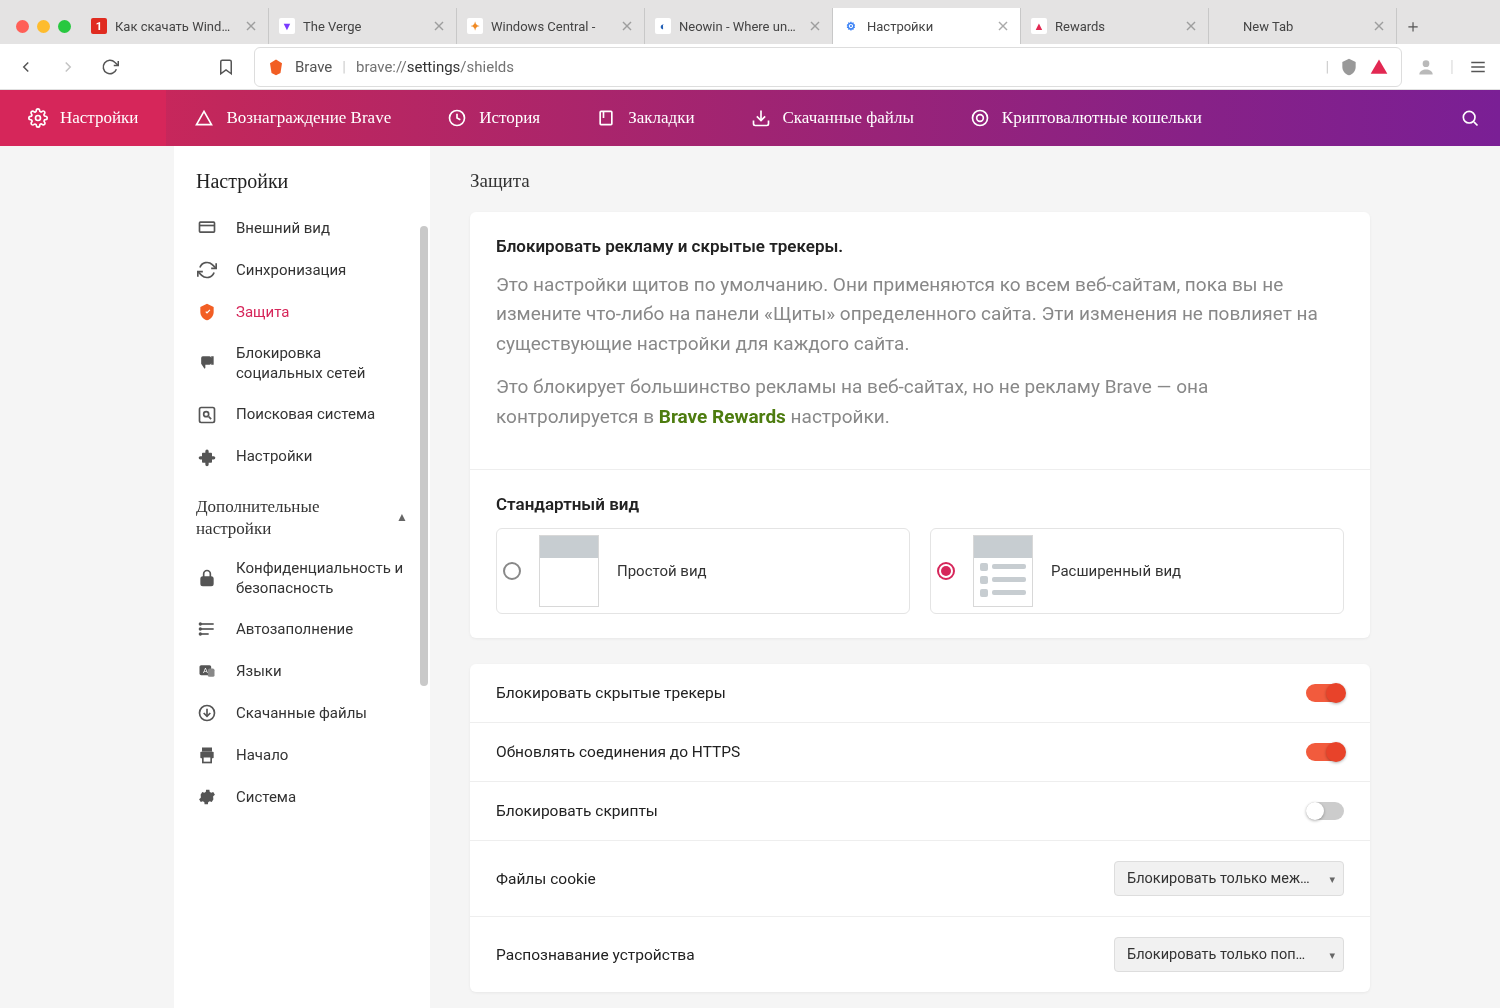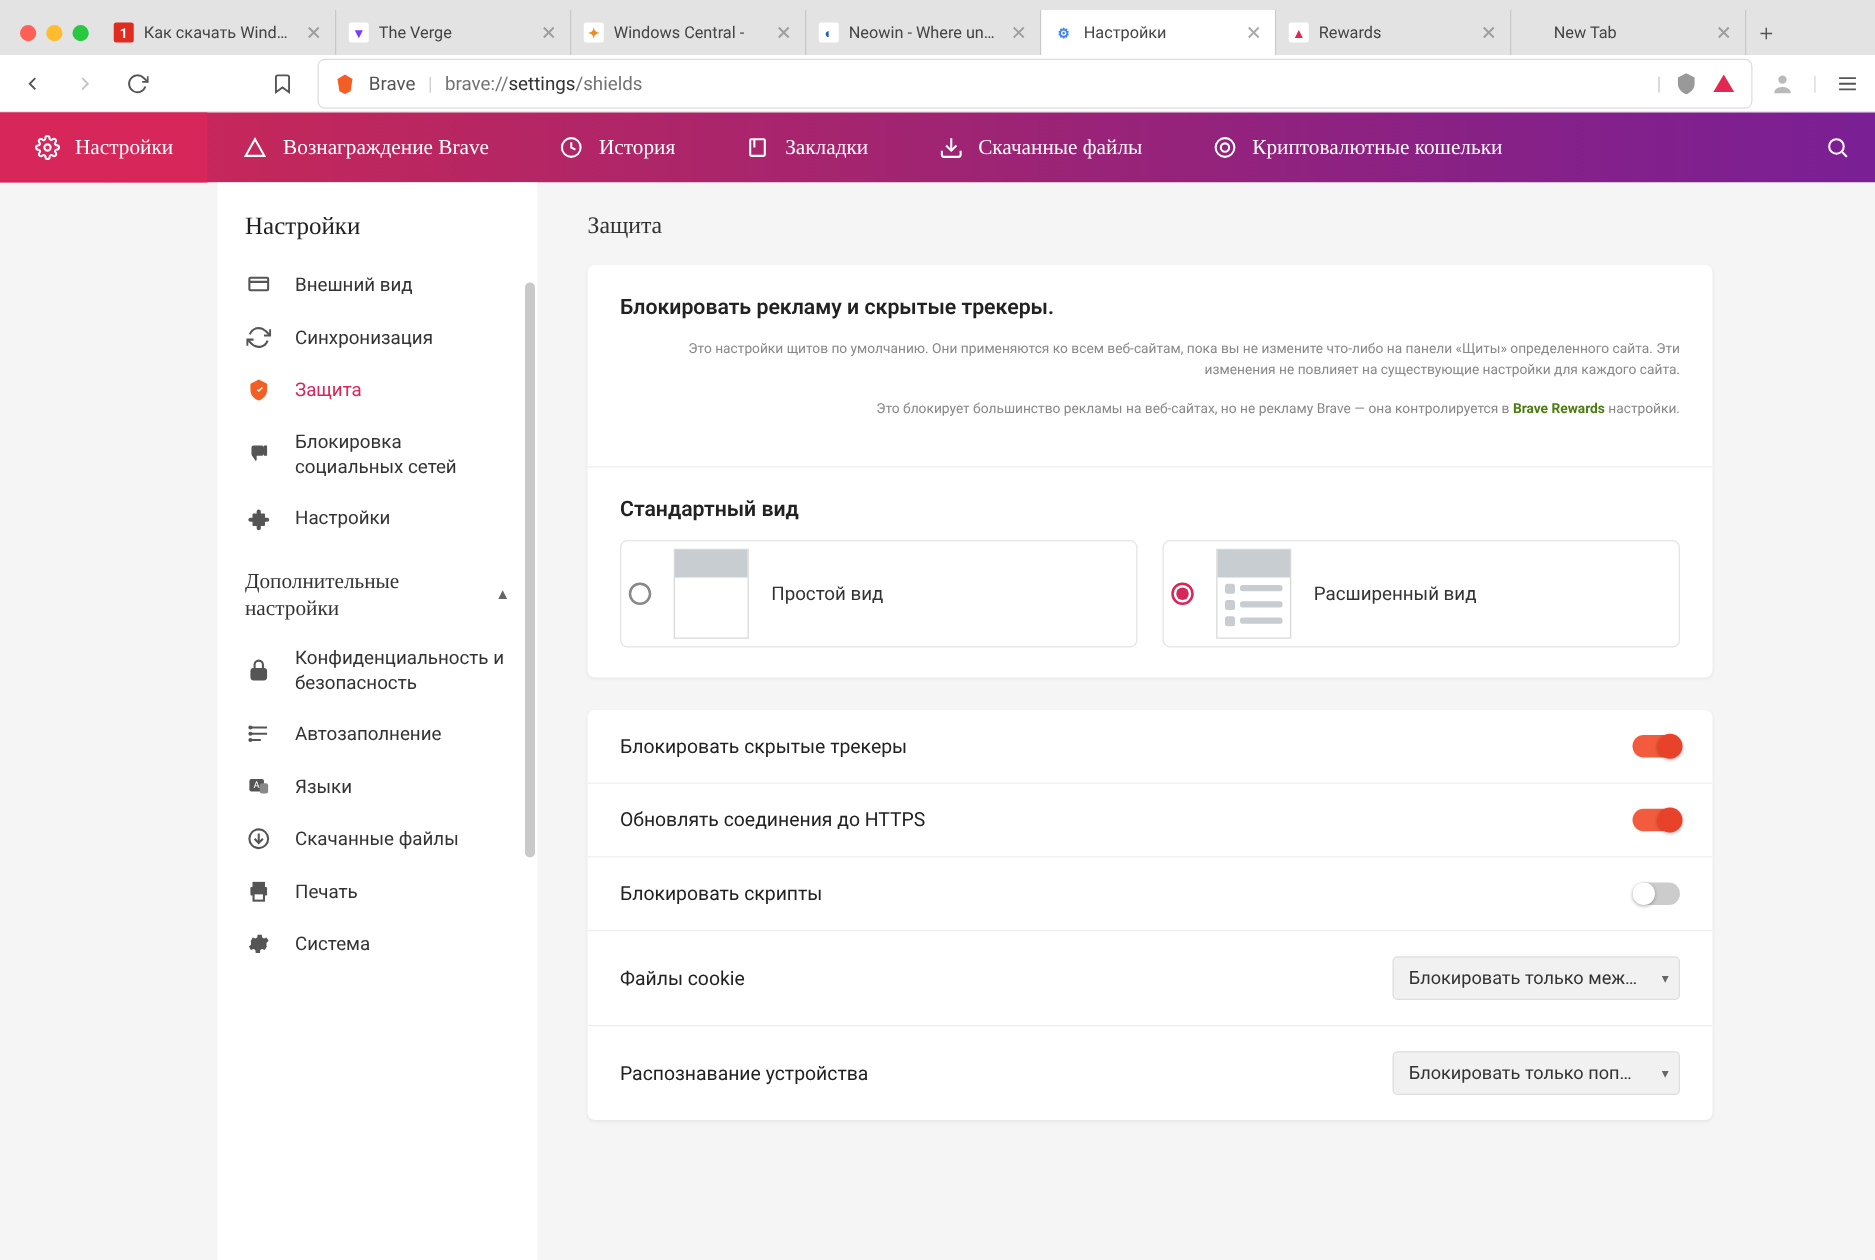--- a/index.html
+++ b/index.html
@@ -57,21 +57,21 @@
   
   .scrolltrack { position:absolute; right:0; top:0; bottom:0; width:12px; }
   .scrollthumb { position:absolute; right:2px; top:80px; width:8px; height:460px; background:#c9c9c9; border-radius:4px; }
 
   .main { flex:1; padding:24px 130px 24px 40px; overflow-y:auto; color:#333; }
   .page-heading { font-family: Georgia, serif; font-size:19px; color:#333; margin-bottom:20px; }
   .card { background:#fff; border-radius:6px; box-shadow:0 1px 3px rgba(0,0,0,.06); margin-bottom:26px; }
   .card-section { padding:24px 26px; }
   .card-sep { border-top:1px solid #eee; }
   .h2 { font-size:17px; font-weight:600; color:#222; margin-bottom:14px; }
-  .desc { font-size:11px; color:#888; line-height:1.55; margin-bottom:14px;text-align:right; }
+  .desc { font-size:19px; color:#888; line-height:1.55; margin-bottom:14px; }
   .desc .link { color:#4d7c0f; cursor:pointer;font-weight:bold; }
 
   .views { display:flex; gap:20px; }
   .view-card { flex:1; border:1px solid #e4e4e4; border-radius:6px; padding:6px; display:flex; align-items:center; gap:18px; cursor:pointer; }
   .radio { width:18px; height:18px; border:2px solid #888; border-radius:50%; flex-shrink:0; display:flex; align-items:center; justify-content:center; }
   .radio.selected { border-color:#d6265a; }
   .radio.selected::after { content:''; width:10px; height:10px; border-radius:50%; background:#d6265a; }
   .view-preview { width:60px; height:72px; background:#fff; border:1px solid #d8d8d8; flex-shrink:0; display:flex; flex-direction:column; }
   .view-preview .ph-top { height:22px; background:#c7cdd1; }
   .view-preview.adv .ph-row { height:8px; margin:5px 6px 0; display:flex; gap:4px; }
@@ -329,20 +329,30 @@
         <div class="sb-item">
           <span class="sbi">
             <svg width="20" height="20" viewBox="0 0 24 24" fill="#555">
               <path d="M17 4h3v10h-3zM15 4H7a2 2 0 0 0-2 2v7l4 6 1-1v-4h5a2 2 0 0 0 2-2V6a2 2 0 0 0-2-2z"></path>
             </svg>
           </span>
           <span>Блокировка социальных сетей</span>
         </div>
         <div class="sb-item">
           <span class="sbi">
+            <svg width="20" height="20" viewBox="0 0 24 24" fill="none" stroke="#555" stroke-width="2">
+              <rect x="3" y="3" width="18" height="18" rx="2"></rect>
+              <circle cx="11" cy="11" r="3"></circle>
+              <line x1="14" y1="14" x2="17" y2="17"></line>
+            </svg>
+          </span>
+          <span>Поисковая система</span>
+        </div>
+        <div class="sb-item">
+          <span class="sbi">
             <svg width="20" height="20" viewBox="0 0 24 24" fill="#555">
               <path d="M20 11h-2V8a1 1 0 0 0-1-1h-3V5a2 2 0 1 0-4 0v2H7a1 1 0 0 0-1 1v3H4a2 2 0 1 0 0 4h2v3a1 1 0 0 0 1 1h3v2a2 2 0 1 0 4 0v-2h3a1 1 0 0 0 1-1v-3h2a2 2 0 1 0 0-4z"></path>
             </svg>
           </span>
           <span>Настройки</span>
         </div>
       </div>
     <div class="sb-section">
       <span>Дополнительные настройки</span>
       <span class="chev">▲</span>
@@ -391,21 +401,21 @@
           <span>Скачанные файлы</span>
         </div>
         <div class="sb-item">
           <span class="sbi">
             <svg width="20" height="20" viewBox="0 0 24 24" fill="#555">
               <rect x="6" y="3" width="12" height="5"></rect>
               <rect x="4" y="8" width="16" height="8" rx="1"></rect>
               <rect x="7" y="14" width="10" height="7" fill="#fff" stroke="#555" stroke-width="2"></rect>
             </svg>
           </span>
-          <span>Печать</span>
+          <span>Начало</span>
         </div>
         <div class="sb-item">
           <span class="sbi">
             <svg width="20" height="20" viewBox="0 0 24 24" fill="#555">
               <circle cx="12" cy="12" r="3" fill="#fff"></circle>
               <path d="M19.4 13c.04-.33.06-.66.06-1s-.02-.67-.06-1l2.1-1.65-2-3.46-2.49 1a7.9 7.9 0 0 0-1.73-1l-.38-2.65h-4l-.38 2.65c-.62.26-1.2.6-1.73 1l-2.49-1-2 3.46L4.6 11c-.04.33-.06.66-.06 1s.02.67.06 1l-2.1 1.65 2 3.46 2.49-1c.53.4 1.11.74 1.73 1l.38 2.65h4l.38-2.65c.62-.26 1.2-.6 1.73-1l2.49 1 2-3.46L19.4 13z"></path>
             </svg>
           </span>
           <span>Система</span>
         </div>

